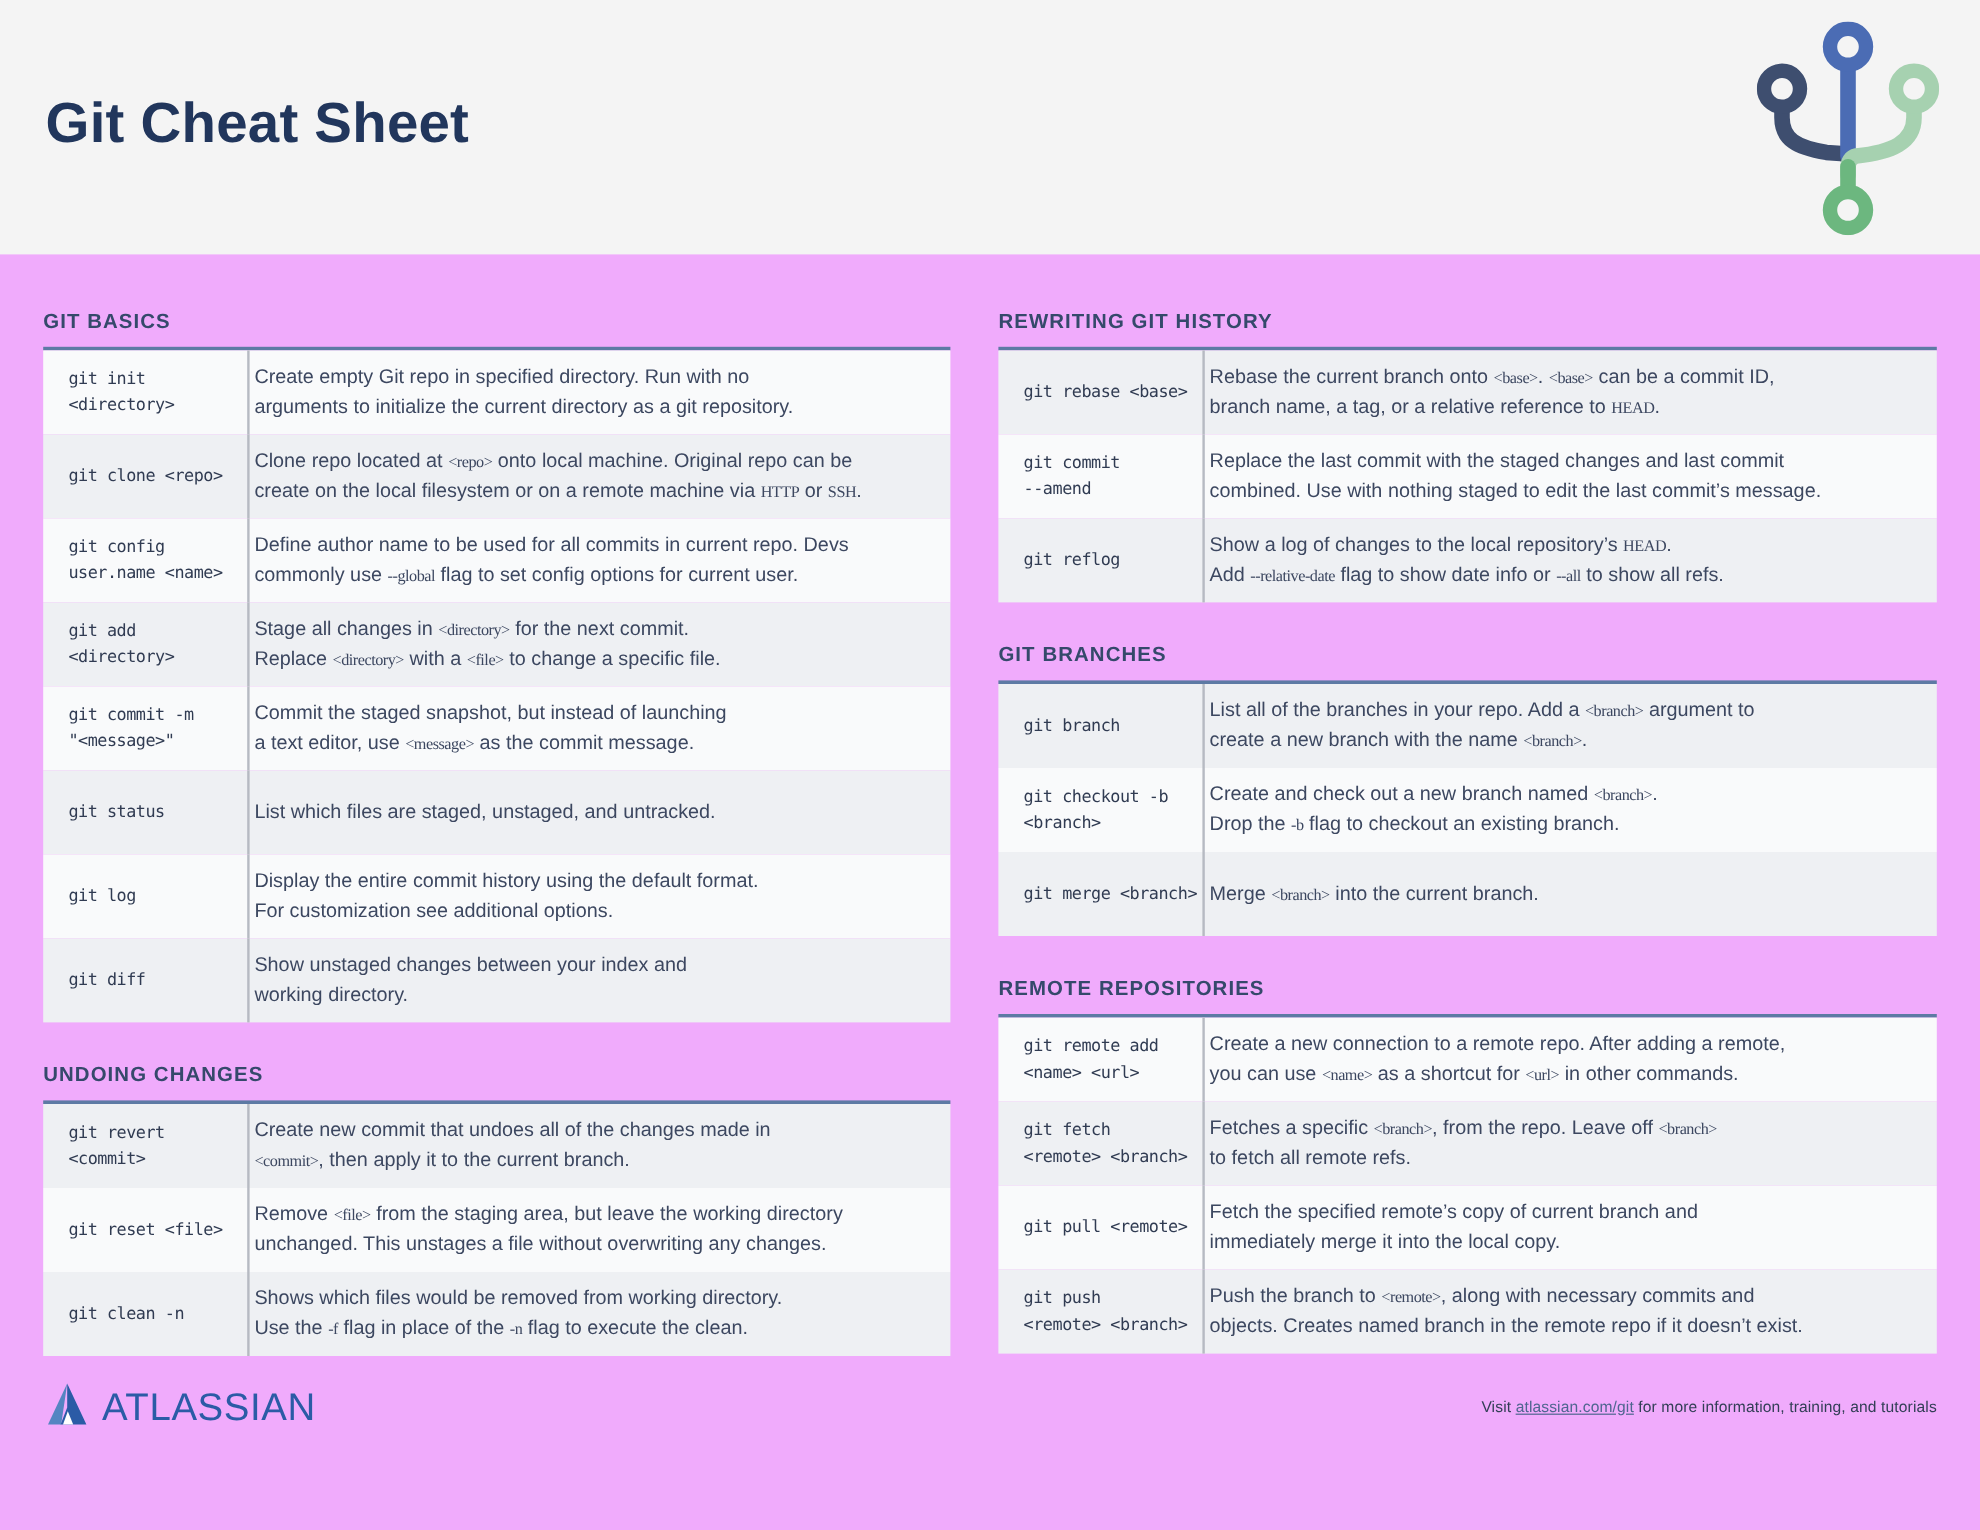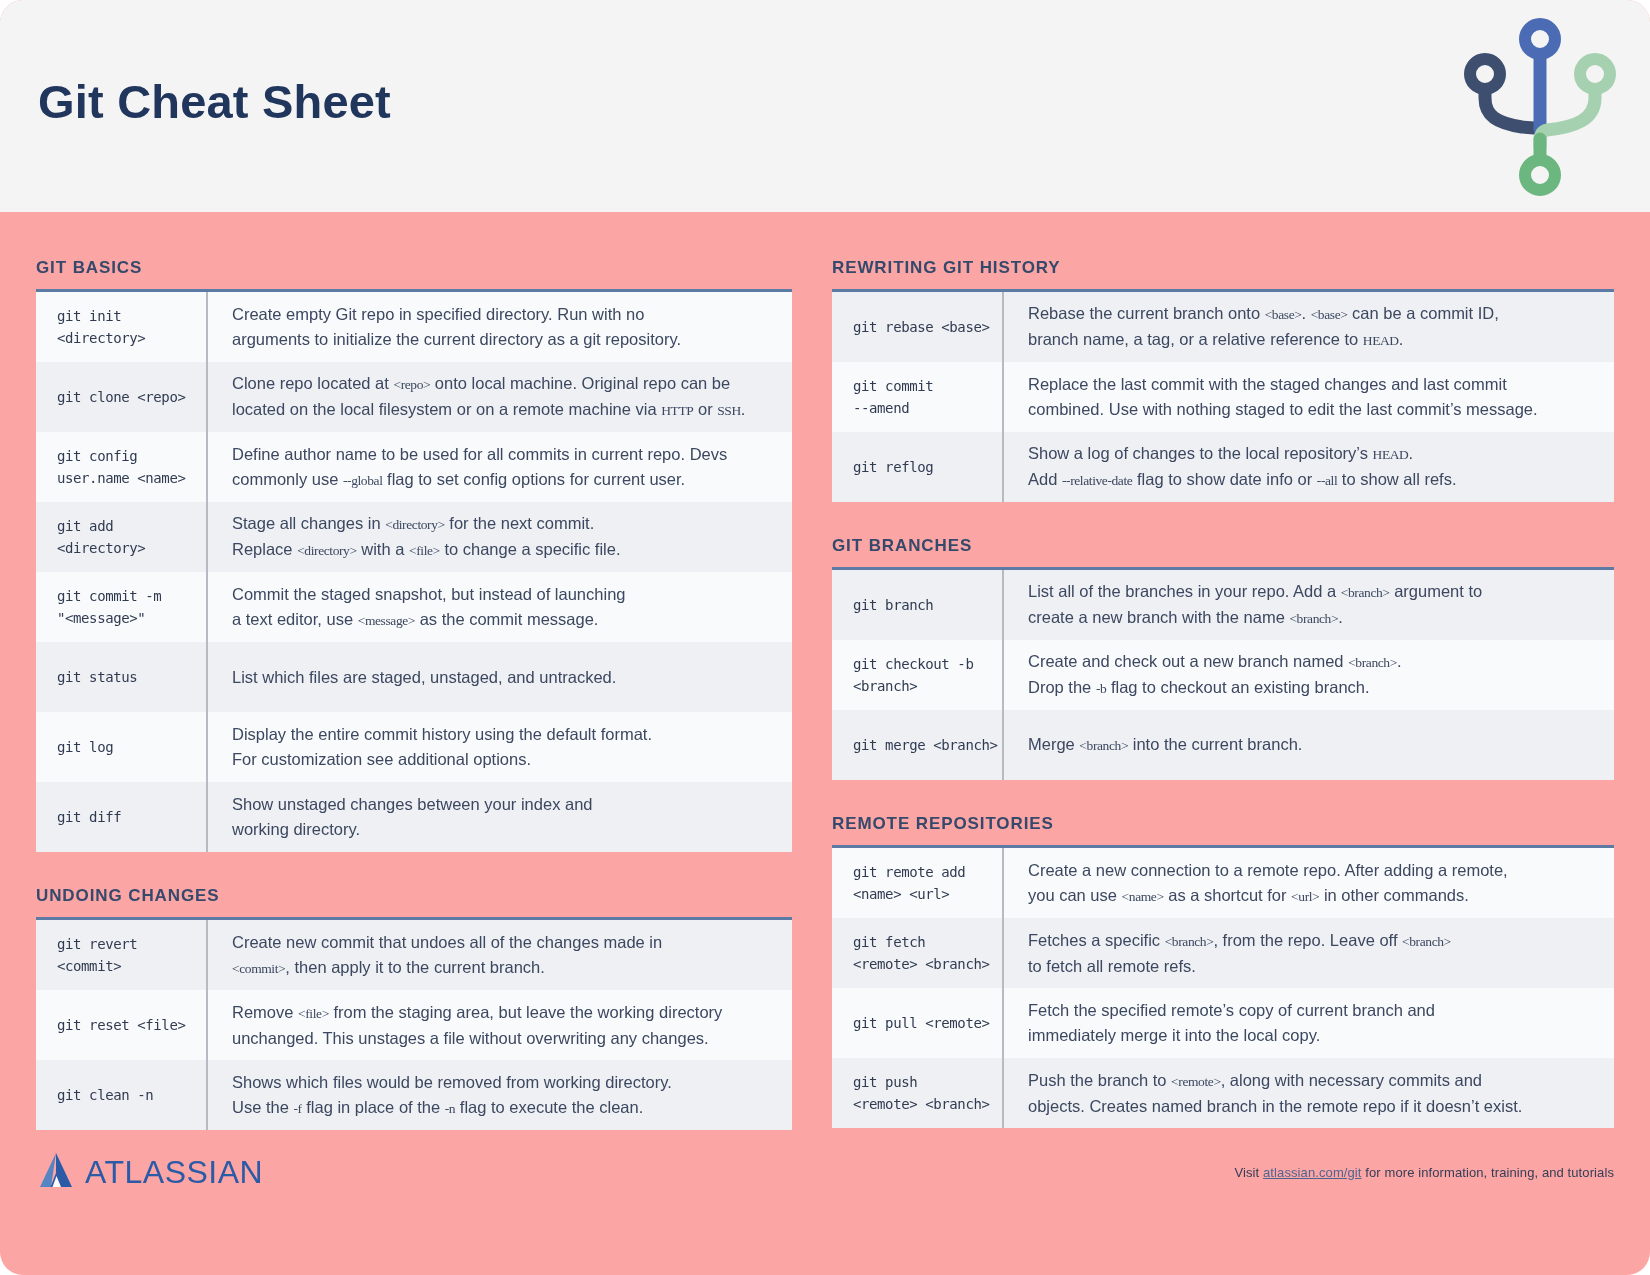--- a/index.html
+++ b/index.html
@@ -8,23 +8,22 @@
     --band:#f4f4f4;
     --row-dark:#eef0f3;
     --row-light:#f9fafb;
     --atl:#2b5ba6;
     --text:#3c4760;
     --cmd:#303b52;
   }
   *{box-sizing:border-box;margin:0;padding:0;}
   html,body{background:#ffffff;}
   .page{
-    position:relative;width:1650px;height:1275px;background:#fca5a5;overflow:hidden;
+    position:relative;width:1650px;height:1275px;background:#f0abfc;overflow:hidden;
     font-family:"Liberation Sans",sans-serif;
-    border-radius:23px;
   }
   .band{position:absolute;left:0;top:0;width:100%;height:212px;background:var(--band);}
   .page-title{
     position:absolute;left:38px;top:74px;font-size:47px;font-weight:bold;
     color:#21365c;letter-spacing:0.2px;
   }
   .git-logo{position:absolute;right:34px;top:18px;}
   .col{position:absolute;top:252px;}
   .col-left{left:36px;width:756px;}
   .col-right{left:832px;width:782px;}
@@ -40,21 +39,21 @@
   .row:nth-last-child(even){background:var(--row-light);}
   .cmd{
     width:172px;flex:0 0 172px;border-right:2px solid #b6bac2;
     display:flex;flex-direction:column;justify-content:center;
     padding:8px 8px 8px 21px;
     font-family:"DejaVu Sans Mono",monospace;font-size:14px;letter-spacing:-0.4px;
     color:var(--cmd);line-height:22px;white-space:nowrap;
   }
   .desc{
     flex:1;display:flex;flex-direction:column;justify-content:center;
-    padding:9px 10px 9px 24px;font-size:16.5px;color:var(--text);line-height:25px;
+    padding:9px 10px 9px 4px;font-size:16.5px;color:var(--text);line-height:25px;
   }
   .desc .code{
     font-family:Liberation Serif, serif;font-size:13.5px;letter-spacing:-0.4px;
   }
   .footer{
     position:absolute;left:36px;right:36px;top:1146px;height:52px;
     display:flex;justify-content:space-between;align-items:center;
   }
   .brand{display:flex;align-items:center;gap:9px;}
   .wordmark{font-size:32px;font-weight:normal;color:var(--atl);letter-spacing:0.5px;}
@@ -102,21 +101,21 @@
               <div><span>Create empty Git repo in specified directory. Run with no</span></div>
               <div><span>arguments to initialize the current directory as a git repository.</span></div>
             </div>
           </div>
           <div class="row">
             <div class="cmd">
               <div>git clone &lt;repo&gt;</div>
             </div>
             <div class="desc">
               <div><span>Clone repo located at </span><span class="code">&lt;repo&gt;</span><span> onto local machine. Original repo can be</span></div>
-              <div><span>located on the local filesystem or on a remote machine via </span><span class="code">HTTP</span><span> or </span><span class="code">SSH</span><span>.</span></div>
+              <div><span>create on the local filesystem or on a remote machine via </span><span class="code">HTTP</span><span> or </span><span class="code">SSH</span><span>.</span></div>
             </div>
           </div>
           <div class="row">
             <div class="cmd">
               <div>git config</div>
               <div>user.name &lt;name&gt;</div>
             </div>
             <div class="desc">
               <div><span>Define author name to be used for all commits in current repo. Devs</span></div>
               <div><span>commonly use </span><span class="code">--global</span><span> flag to set config options for current user.</span></div>

